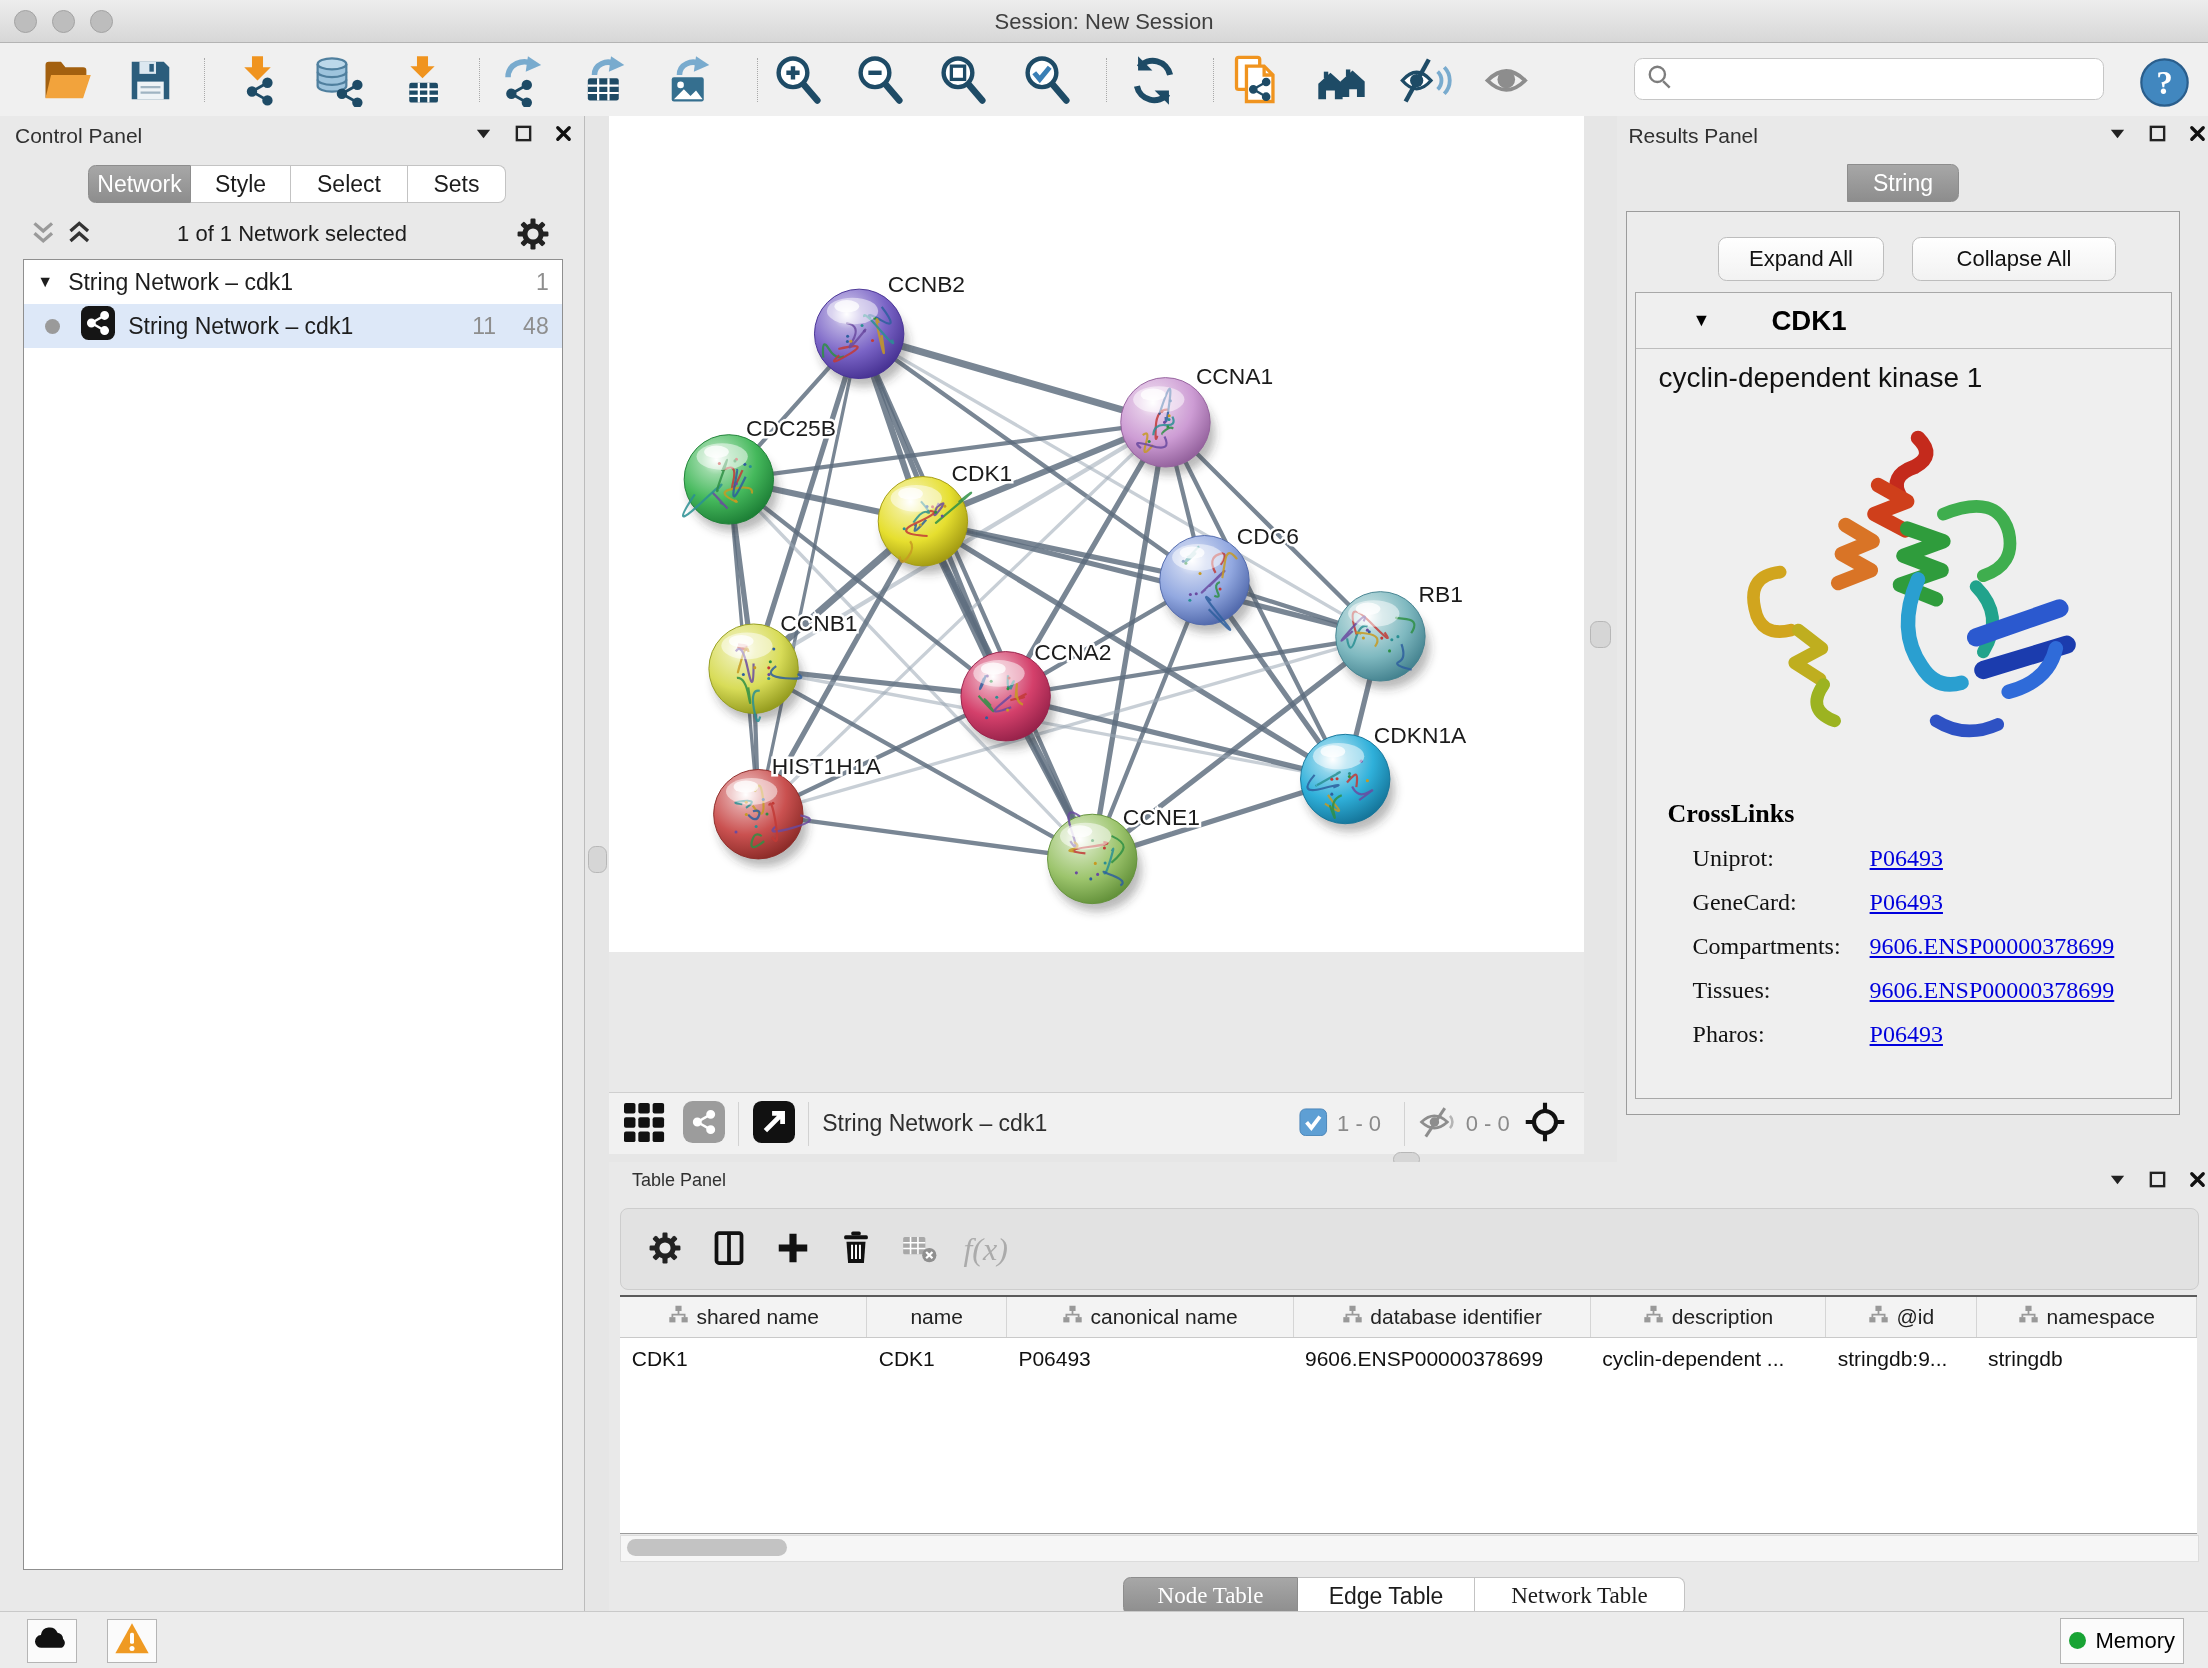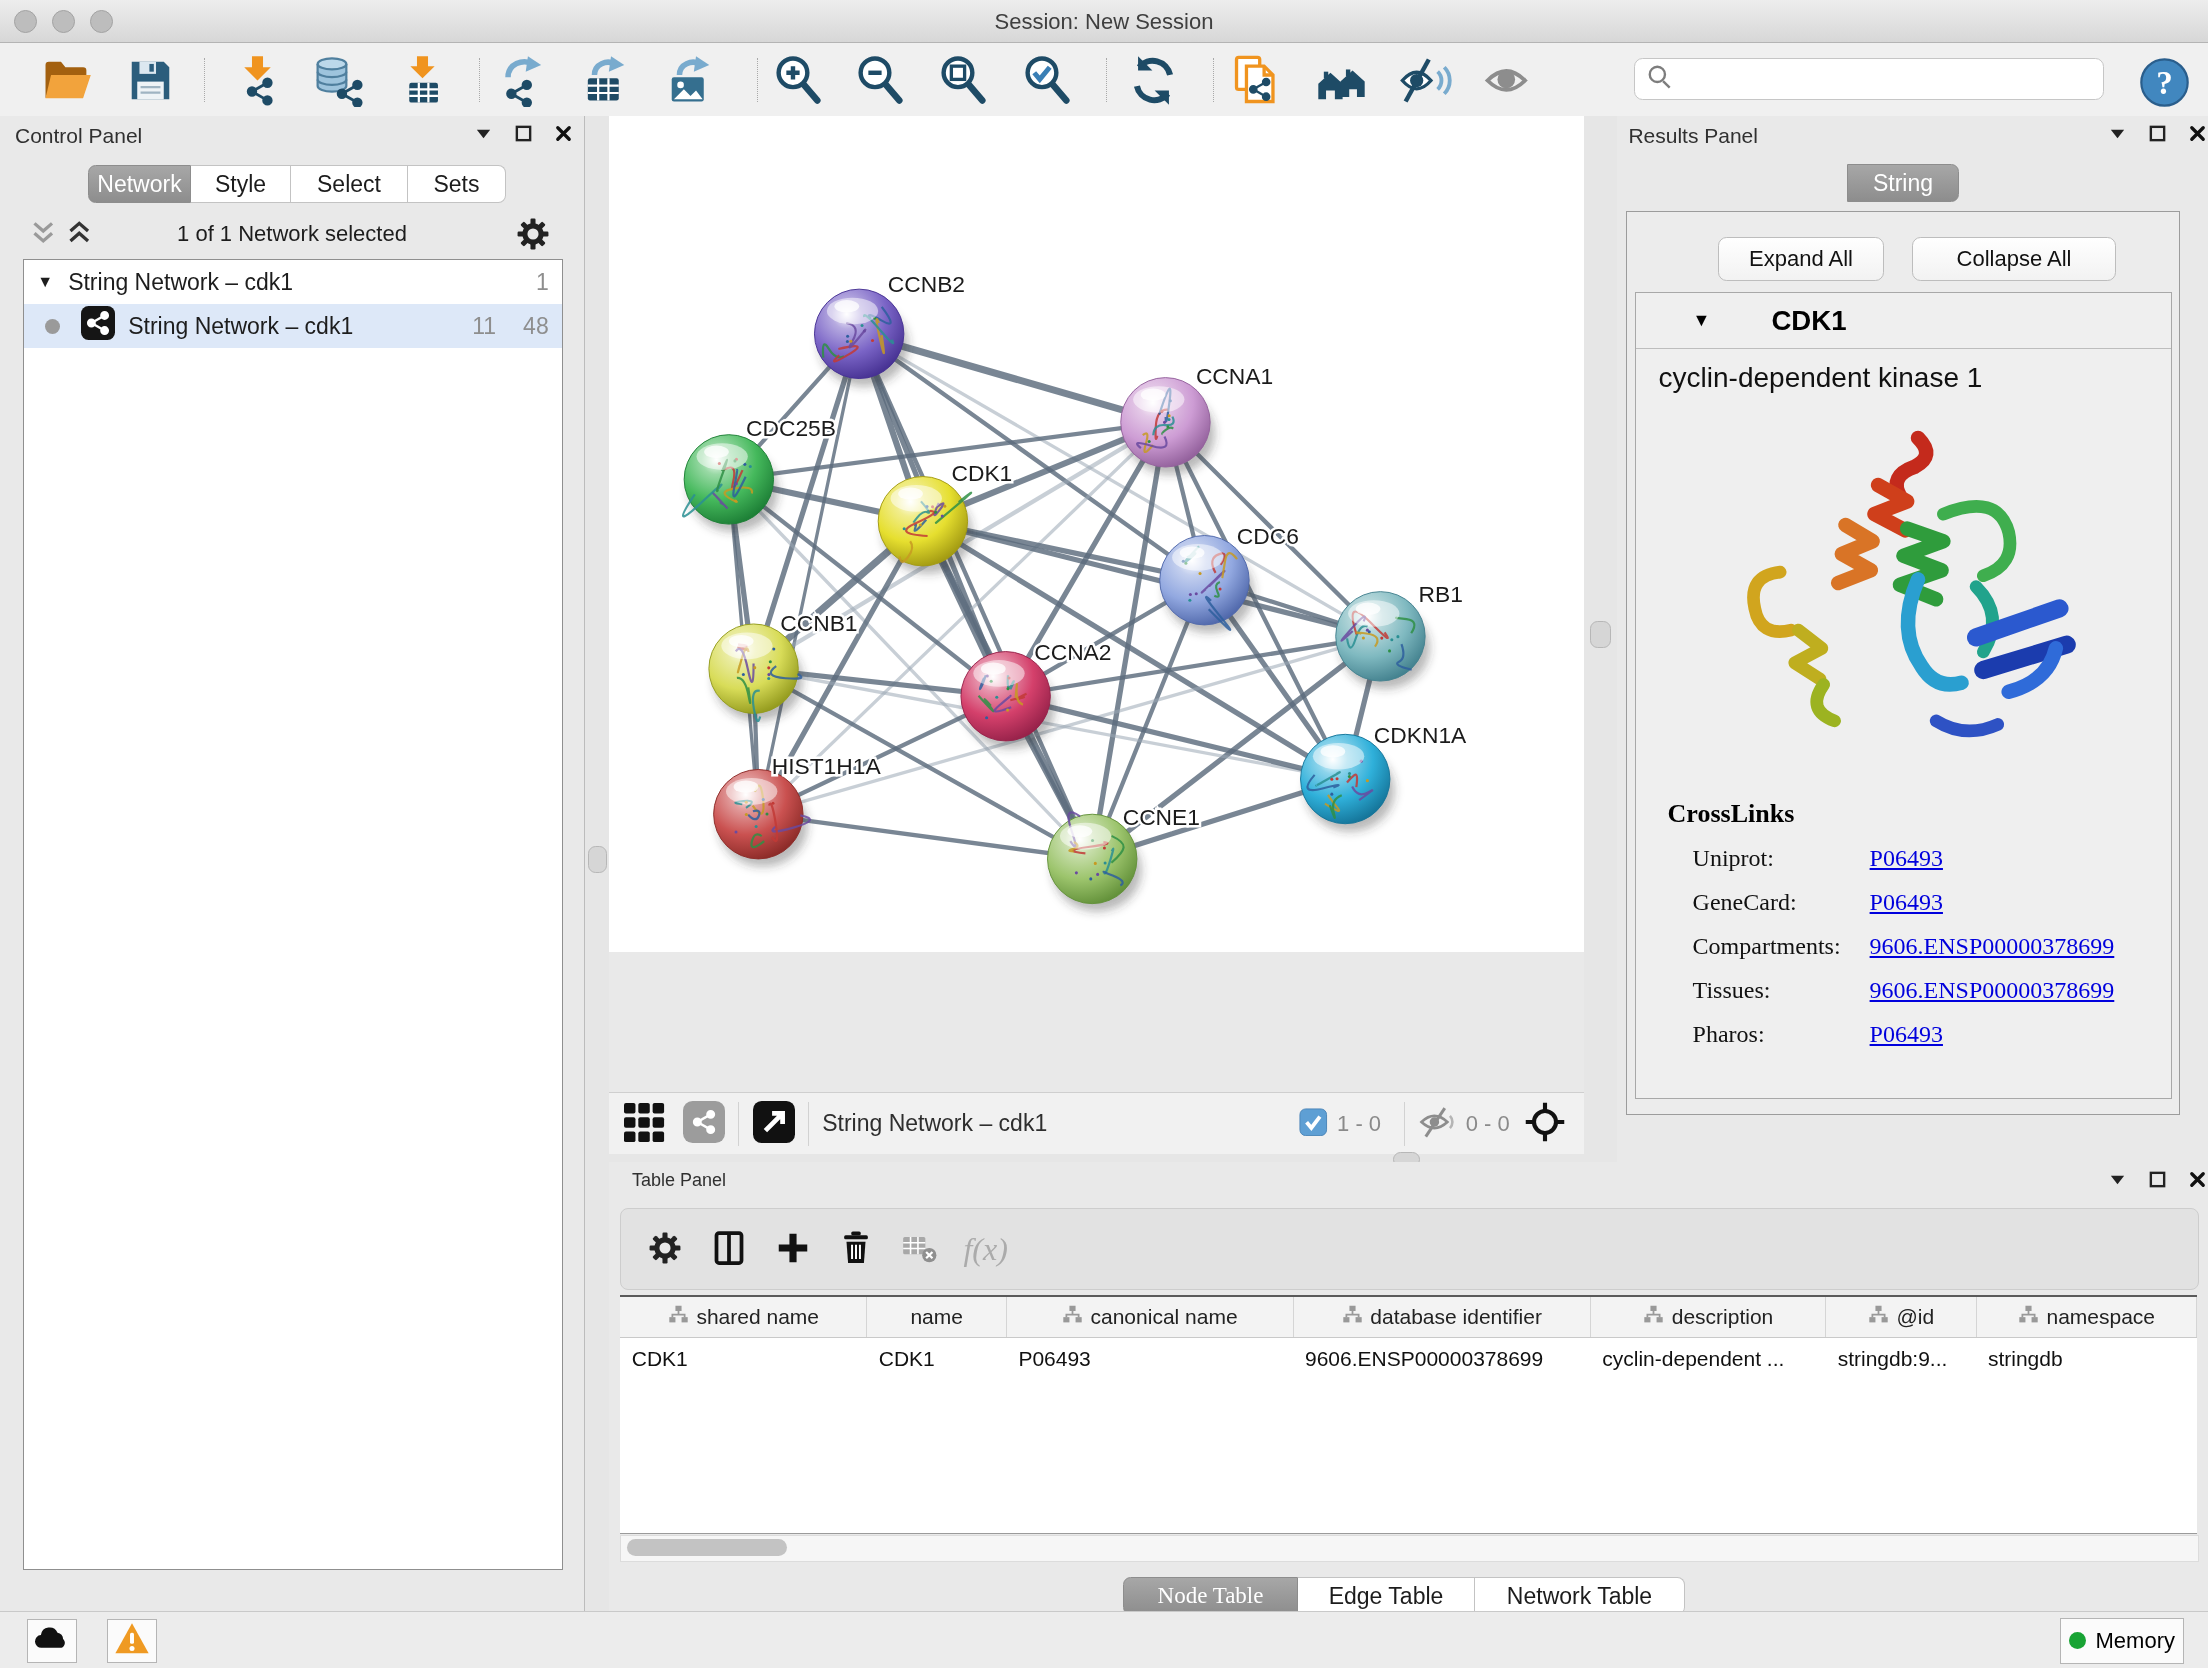--- a/index.html
+++ b/index.html
@@ -862,21 +862,21 @@
           <div class="td" style="width: 228px;">stringdb</div>
         </div>
       </div>
   </div>
   <div class="hscroll abs">
     <div class="hthumb abs"></div>
   </div>
   <div class="abs seg" style="left:514px;top:415px" id="table-tabs">
       <div class="s sel" style="width: 173px; font-family: Liberation Serif, serif;">Node Table</div>
       <div class="s" style="width: 176px;">Edge Table</div>
-      <div class="s" style="width: 209px;">Network Table</div>
+      <div class="s" style="width: 209px; font-family: Liberation Serif, serif;">Network Table</div>
     </div>
 </div>
 
 <div class="abs statusbar">
   <div class="abs sbtn" style="left:27px">
     <span><svg viewBox="0 0 48 48" width="38" height="38">
           <path d="M11 35 a8 8 0 0 1 -1-16 a11 11 0 0 1 21-3 a8 8 0 0 1 7 8 a6.5 6.5 0 0 1 -2 11z" fill="#111"></path>
         </svg></span>
   </div>
   <div class="abs sbtn" style="left:107px">

